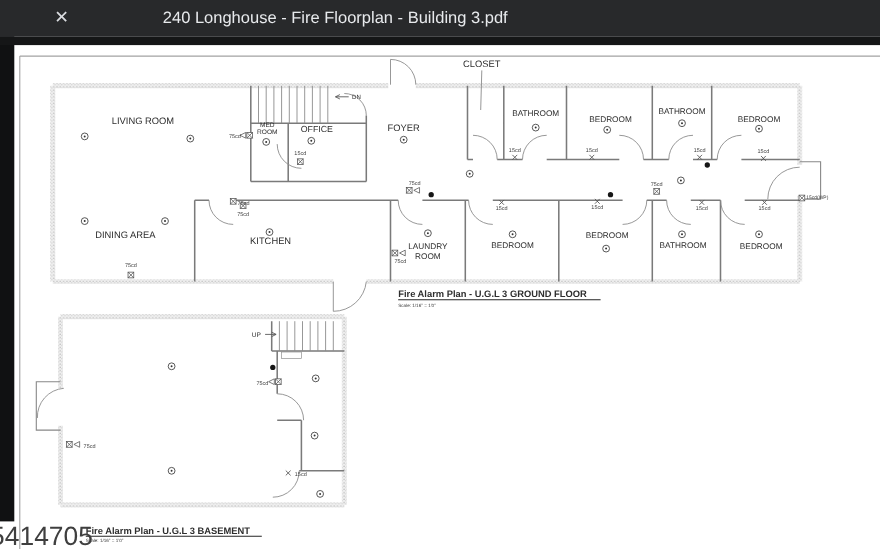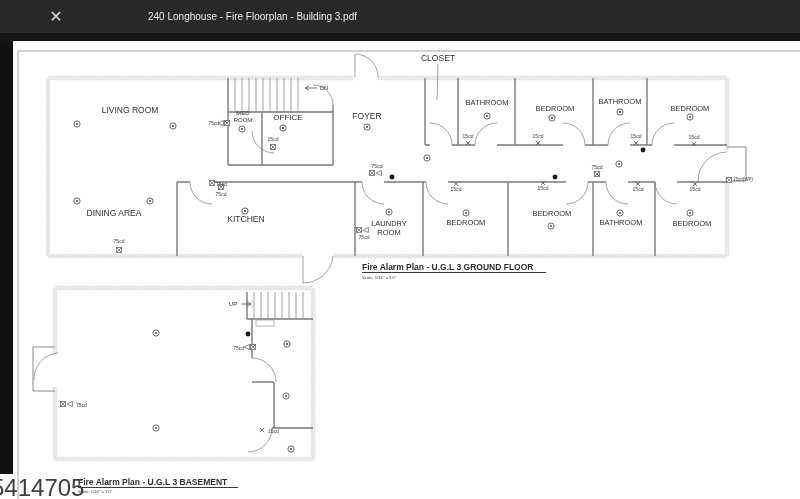--- a/index.html
+++ b/index.html
@@ -6,21 +6,21 @@
   body{width:800px;height:499px;position:relative;overflow:hidden;background:#fff;
        font-family:"Liberation Sans", sans-serif;}
   .page{position:absolute;left:0;top:0;width:800px;height:499px;background:#ffffff;}
   .plan-svg{position:absolute;left:0;top:0;z-index:2;}
   .left-col{position:absolute;left:0;top:33px;width:13px;height:441px;background:#101112;z-index:3;}
   .top-strip{position:absolute;left:0;top:33px;width:800px;height:8px;background:#151617;z-index:3;}
   .header{position:absolute;left:0;top:0;width:800px;height:33px;background:#28292b;z-index:4;
           display:flex;align-items:center;}
   .close-btn{width:18px;height:18px;margin-left:47px;color:#dadce0;font-size:16px;line-height:18px;
              text-align:center;cursor:pointer;flex:0 0 auto;}
-  .doc-title{color:#e8eaed;font-size:10px;margin-left:83px;white-space:nowrap;}
+  .doc-title{color:#e8eaed;font-size:15px;margin-left:83px;white-space:nowrap;}
   .doc-number{position:absolute;left:-9px;top:474px;z-index:5;color:#3f3f3f;font-size:24px;
               letter-spacing:0px;}
   svg text{fill:#2e2e2e;}
   .tiny{fill:#3c3c3c;}
 </style>
 </head>
 <body>
 
 <div class="page"></div>
 

